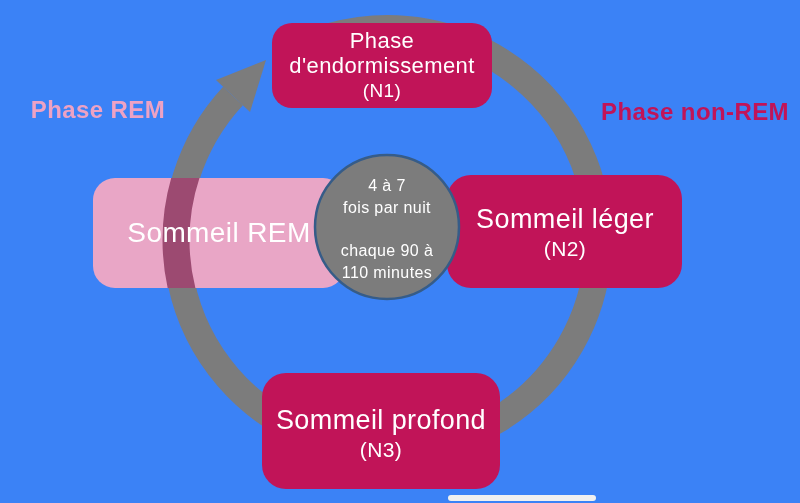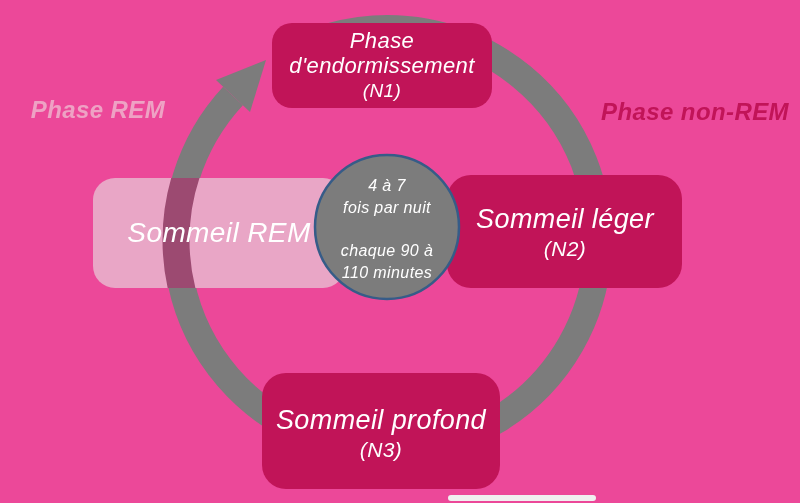--- a/index.html
+++ b/index.html
@@ -8,22 +8,21 @@
     background: #ffffff;
     width: 800px;
     height: 503px;
     overflow: hidden;
     font-family: "Liberation Sans", sans-serif;
   }
   .stage {
     position: relative;
     width: 800px;
     height: 503px;
-    background: #ec4899;
-    font-style: italic;
+    background: #3b82f6;
   }
   svg text {
     font-family: "Liberation Sans", sans-serif;
     letter-spacing: 0.4px;
   }
   .box-text {
     fill: #ffffff;
     font-weight: 400;
   }
   .circle-text {

